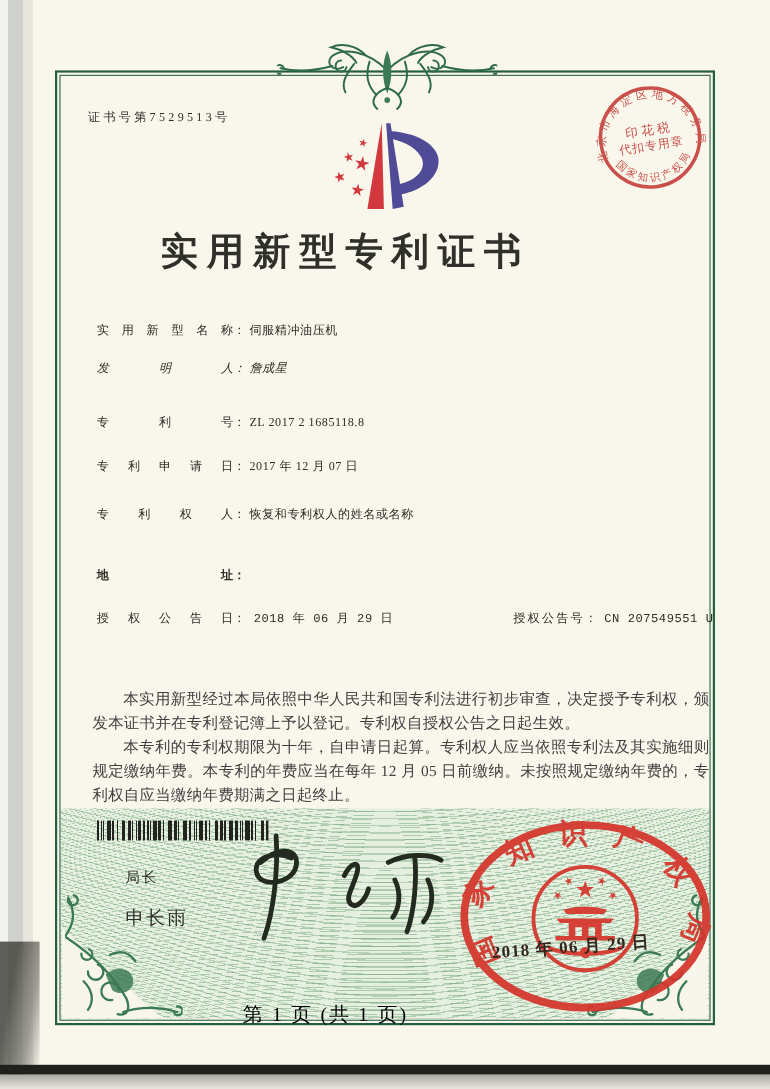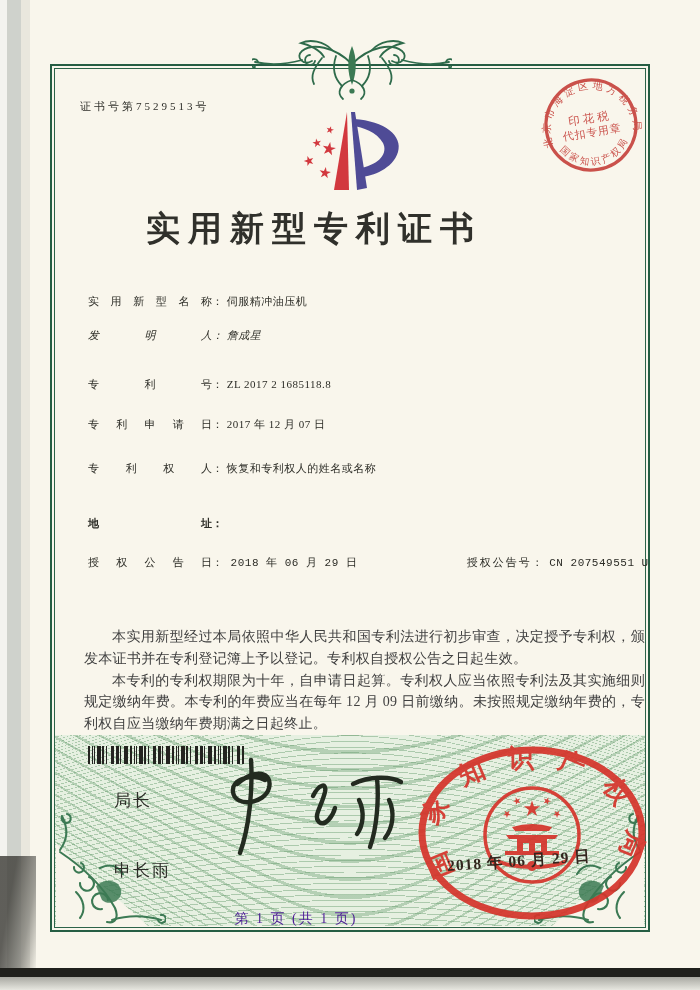--- a/index.html
+++ b/index.html
@@ -32,29 +32,29 @@
   .fval{letter-spacing:.5px;}
   .addr-val{display:inline-block;vertical-align:top;width:410px;white-space:normal;}
   .addr-val span{display:block;}
   .flabel2{letter-spacing:2px;}
   .paras{left:84px;top:578px;width:561px;z-index:4;font-size:14px;line-height:21.8px;
      color:#404040;text-align:justify;margin-top:48px;}
   .paras p{margin:0;text-indent:2em;letter-spacing:.3px;}
   .barcode{left:88px;top:746px;width:156px;height:18px;z-index:4;
      background:repeating-linear-gradient(90deg,#23231f 0 2px,transparent 2px 4px,#23231f 4px 5px,transparent 5px 9px,#23231f 9px 12px,transparent 12px 14px),
                 repeating-linear-gradient(90deg,#23231f 0 1px,transparent 1px 6px);}
-  .director-title{left:114px;top:789px;font-size:17px;letter-spacing:2px;color:#2d2d28;z-index:4;}
-  .director-name{left:114px;top:823px;font-size:17px;letter-spacing:2px;color:#2d2d28;z-index:4;margin-top:36px;}
+  .director-title{left:114px;top:789px;font-size:13px;letter-spacing:2px;color:#2d2d28;z-index:4;}
+  .director-name{left:114px;top:823px;font-size:17px;letter-spacing:2px;color:#2d2d28;z-index:4;}
   .sig{left:195px;top:750px;z-index:5;}
   .seal{left:414px;top:742px;z-index:5;opacity:.93;}
   .seal-date{left:447px;top:849px;width:200px;font-size:15.5px;letter-spacing:1px;
      color:#33261e;transform:rotate(-4deg);z-index:6;font-weight:bold;}
   .stamp{left:535px;top:69px;width:112px;height:112px;transform:rotate(-9deg);z-index:5;opacity:.9;}
-  .footer{left:0;top:910px;width:592px;text-align:center;font-size:14px;letter-spacing:2px;
-     color:#4c1d95;z-index:4;}
+  .footer{left:0;top:910px;width:592px;text-align:center;font-size:18px;letter-spacing:2px;
+     color:#000000;z-index:4;}
   .orn{z-index:3;}
   svg text{font-family:"Liberation Serif","DejaVu Serif",serif;}
 </style>
 </head>
 <body>
 
 <div class="abs scan-left"></div>
 <div class="abs scan-wedge"></div>
 <div class="abs scan-bottom"></div>
 <div class="abs scan-below"></div>
@@ -183,21 +183,21 @@
 <div class="abs frow" style="top:552px;font-family:Liberation Mono, monospace;">
   <span class="flabel">授权公告日</span><span class="fcolon">：</span>
   <span class="fval">2018 年 06 月 29 日</span>
   <span style="display:inline-block;width:96px;"></span>
   <span class="flabel2">授权公告号</span><span>：</span>
   <span class="fval">CN 207549551 U</span>
 </div>
 
 <div class="abs paras">
   <p>本实用新型经过本局依照中华人民共和国专利法进行初步审查，决定授予专利权，颁发本证书并在专利登记簿上予以登记。专利权自授权公告之日起生效。</p>
-  <p>本专利的专利权期限为十年，自申请日起算。专利权人应当依照专利法及其实施细则规定缴纳年费。本专利的年费应当在每年 12 月 09 日前缴纳。未按照规定缴纳年费的，专利权自应当缴纳年费期满之日起终止。</p>
+  <p>本专利的专利权期限为十年，自申请日起算。专利权人应当依照专利法及其实施细则规定缴纳年费。本专利的年费应当在每年 12 月 05 日前缴纳。未按照规定缴纳年费的，专利权自应当缴纳年费期满之日起终止。</p>
 </div>
 
 <div class="abs barcode"></div>
 
 <div class="abs director-title">局长</div>
 <div class="abs director-name">申长雨</div>
 
 <svg class="abs sig" width="215" height="115" viewBox="0 0 215 115">
   <g stroke="#232b20" stroke-width="4.4" fill="none" stroke-linecap="round" stroke-linejoin="round">
     <path d="M42,34 C60,18 78,22 74,38 C70,54 40,58 38,42 C36,28 58,24 70,30"></path>

